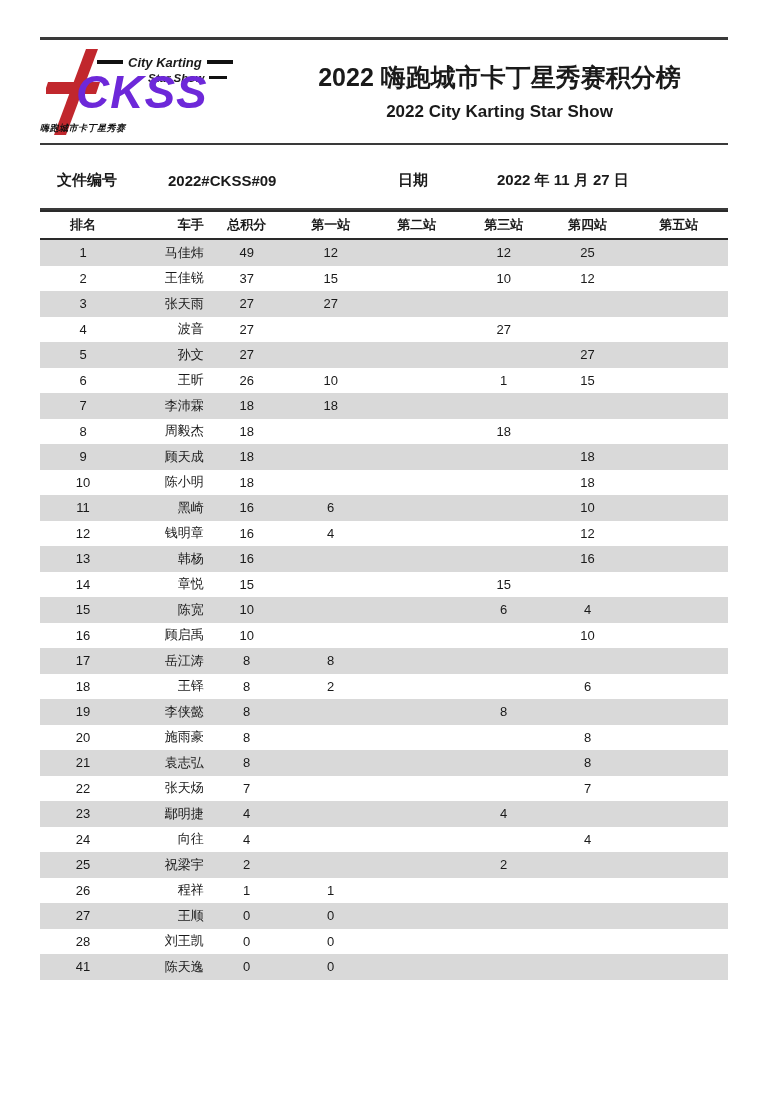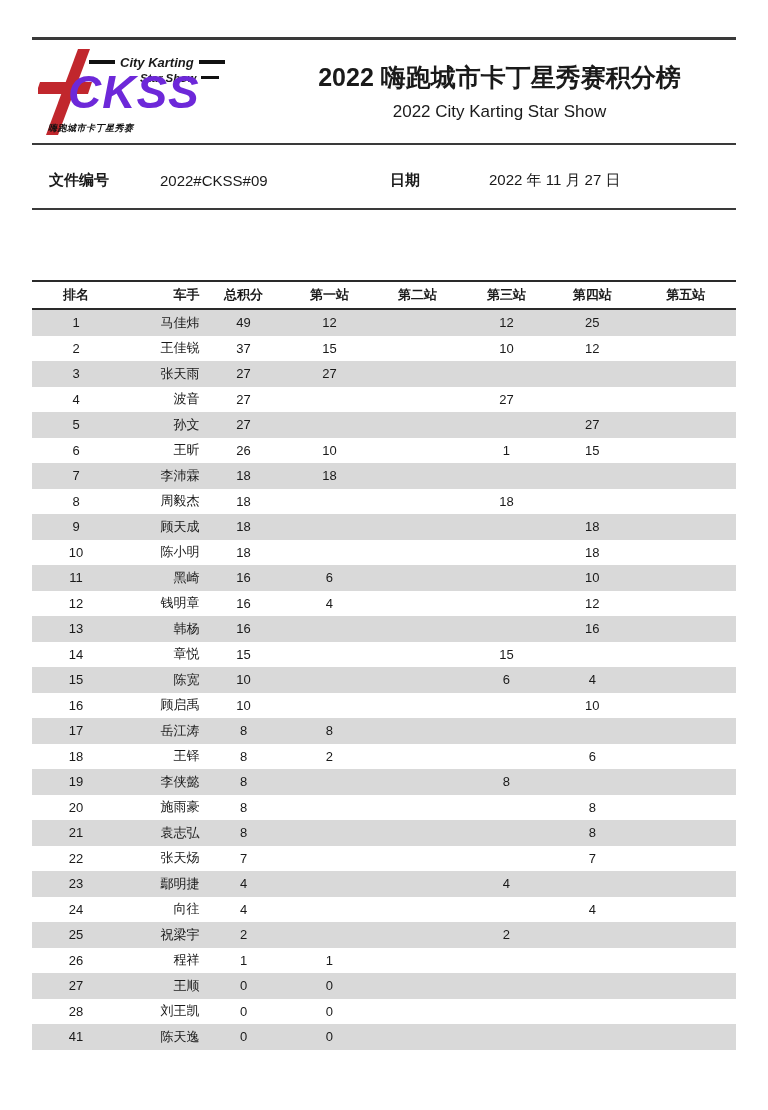--- a/index.html
+++ b/index.html
@@ -2,56 +2,56 @@
 <html><head>
 <meta charset="utf-8">
 <style>
   html, body { margin: 0; padding: 0; background: #ffffff; }
   body {
     width: 768px; height: 1110px;
     font-family: "Liberation Sans", "DejaVu Sans", sans-serif;
     color: #1a1a1a;
     overflow: hidden;
   }
-  .page { padding: 0 32px; }
+  .page { padding: 0 40px; }
 
   .rule { border: none; margin: 0; }
   .rule-heavy { border-top: 3px solid #3a3a3a; }
   .rule-med   { border-top: 2px solid #3a3a3a; }
   .rule-top { margin-top: 37px; }
 
   
   .header { display: flex; align-items: center; height: 103px; }
   .logo { position: relative; width: 205px; height: 90px; flex: 0 0 auto; }
   .logo-star { position: absolute; left: 6px; top: 2px; }
   .logo-tagline { position: absolute; left: 52px; top: 8px; display: flex; align-items: center;
                   font-style: italic; font-weight: 900; font-size: 13px; white-space: nowrap; }
   .logo-tagline .dash { display: inline-block; width: 26px; height: 4px; background: #111; margin: 0 5px; }
   .logo-tagline2 { position: absolute; left: 108px; top: 25px; display: flex; align-items: center;
                    font-style: italic; font-weight: 900; font-size: 11.5px; white-space: nowrap; }
   .logo-tagline2 .dash { display: inline-block; width: 18px; height: 3px; background: #111; margin-left: 5px; }
   .logo-acronym { position: absolute; left: 36px; top: 22px; font-size: 46px; font-weight: 900;
                   font-style: italic; letter-spacing: 1px; line-height: 1; color: #6d28d9; }
-  .logo-cn { position: absolute; left: 16px; bottom: 2px; font-size: 9px; font-weight: bold;
+  .logo-cn { position: absolute; left: 0; bottom: 2px; font-size: 9px; font-weight: bold;
              font-style: italic; color: #111; letter-spacing: 0.5px; white-space: nowrap; }
 
   .title-block { flex: 1; display: flex; flex-direction: column; align-items: center;
                  justify-content: center; gap: 8px; padding-left: 26px; }
   .doc-title { font-size: 25px; font-weight: bold; white-space: nowrap; }
-  .doc-subtitle { font-size: 17px; font-weight: normal; white-space: nowrap; }
+  .doc-subtitle { font-size: 17px; font-weight: bold; white-space: nowrap; }
 
   
   .meta { padding: 21px 0 14px 17px; }
   .meta-row { display: grid; grid-template-columns: 111px 230px 99px auto;
               align-items: center; height: 28px; font-size: 15px; }
   .meta-label { font-weight: bold; }
-  .meta-value { font-weight: normal; }
+  .meta-value { font-weight: bold; }
 
   
-  table.standings { width: 100%; border-collapse: collapse; margin-top: 70px;
+  table.standings { width: 100%; border-collapse: collapse; 
                     font-size: 13px; table-layout: fixed; }
   table.standings th {
     font-weight: bold; text-align: center; padding: 0;
     height: 26px; vertical-align: middle;
     border-top: 2.5px solid #2a2a2a; border-bottom: 2.5px solid #2a2a2a;
   }
   table.standings th.driver, table.standings td.driver { text-align: right; padding-left: 8px; }
   table.standings td { text-align: center; padding: 0; height: 25.5px; vertical-align: middle; }
   table.standings tbody tr:nth-child(odd) { background: #d9d9d9; }
   .c-rank  { width: 12.5%; } .c-driver{ width: 11.3%; } .c-total { width: 12.5%; }

